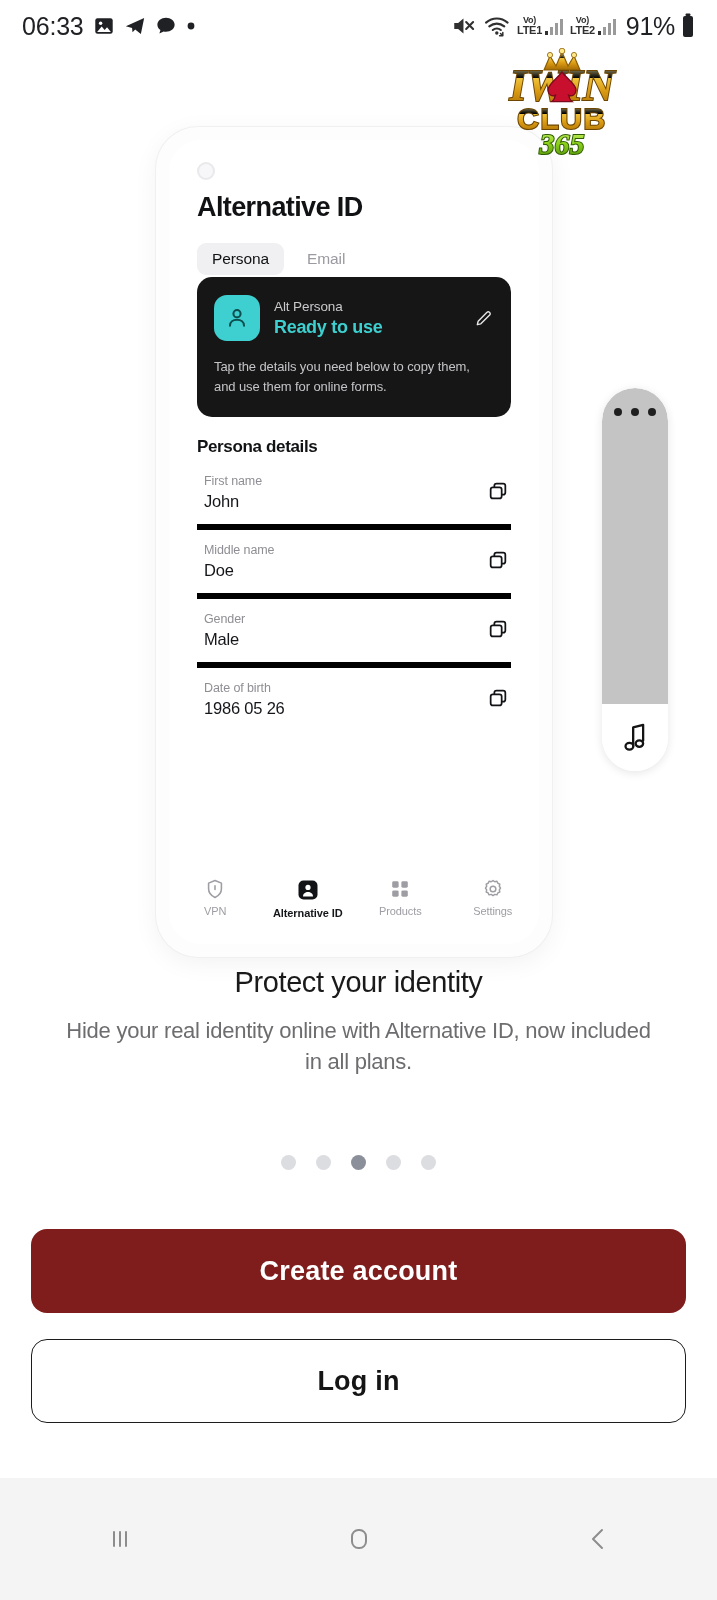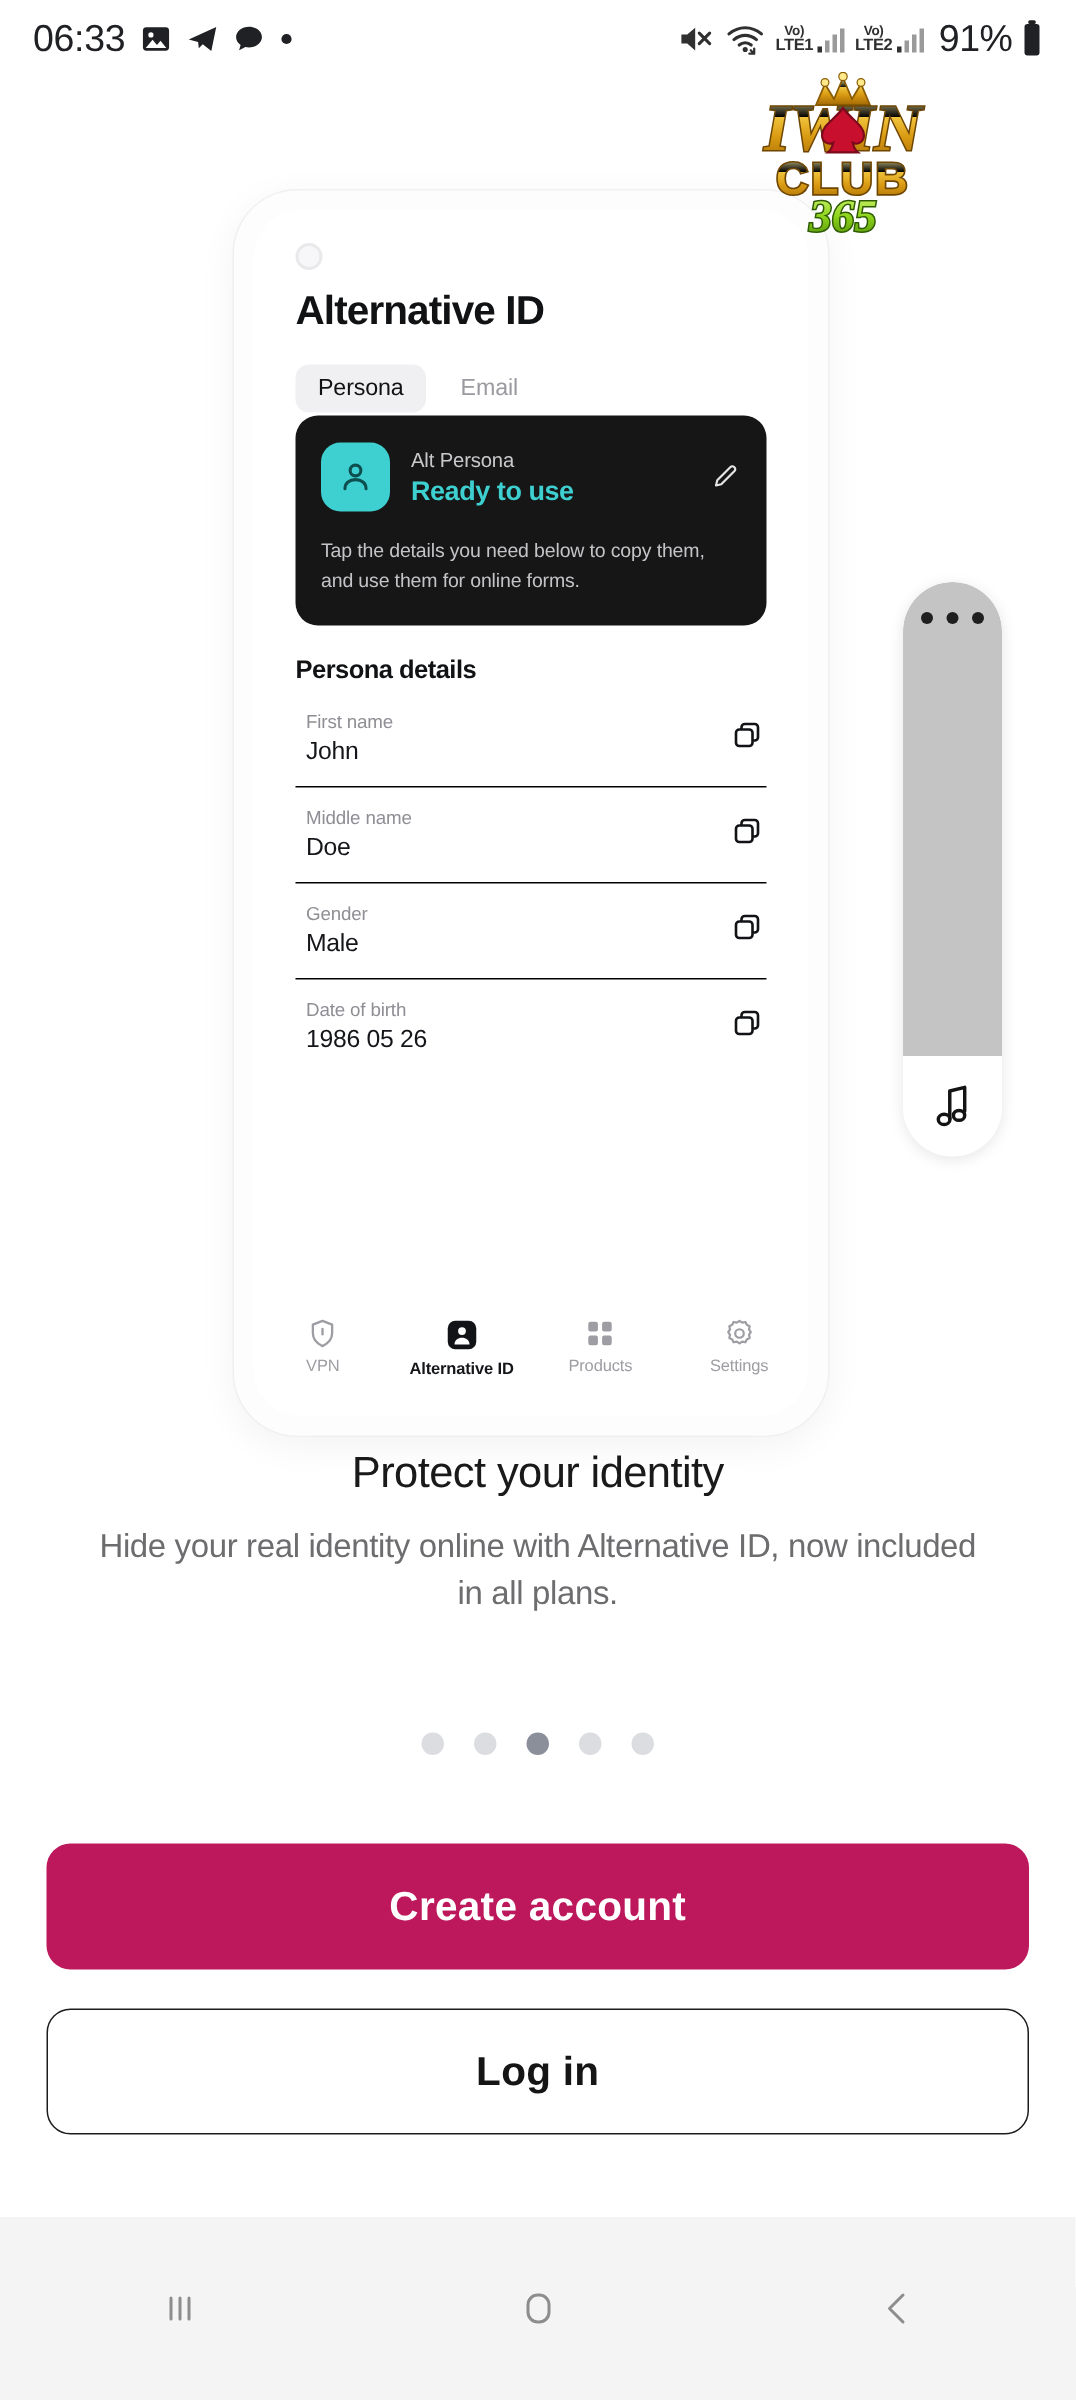--- a/index.html
+++ b/index.html
@@ -190,21 +190,21 @@
     font-size: 17px;
     font-weight: 700;
     color: #111214;
     letter-spacing: -0.35px;
     margin: 20px 0 4px 0;
   }
   .detail-row {
     display: flex;
     align-items: center;
     padding: 13px 0 13px 7px;
-    border-bottom: 1px solid #000000;
+    border-bottom: 6px solid #000000;
   }
   .detail-row:last-child { border-bottom: none; }
   .dr-texts { flex: 1 1 auto; }
   .dr-key {
     font-size: 12.5px;
     color: #8e8e94;
     letter-spacing: -0.1px;
     margin-bottom: 4px;
   }
   .dr-val {
@@ -330,21 +330,21 @@
   }
   .pg-dot.active { background: #8b8f99; }
 
   
   .cta-primary {
     position: absolute;
     left: 31px;
     top: 1229px;
     width: 655px;
     height: 84px;
-    background: #be185d;
+    background: #7f1d1d;
     border: none;
     border-radius: 16px;
     color: #ffffff;
     font-family: "Liberation Sans", sans-serif;
     font-size: 27px;
     font-weight: 700;
     letter-spacing: 0.2px;
     cursor: pointer;
   }
   .cta-secondary {

